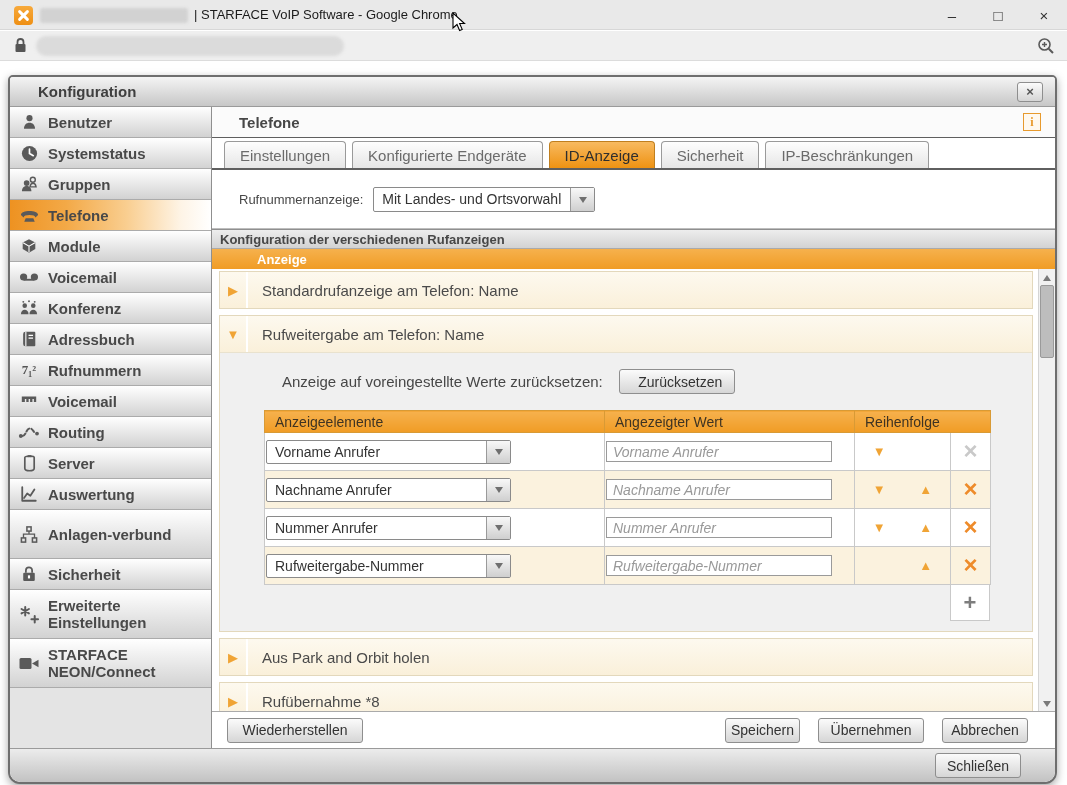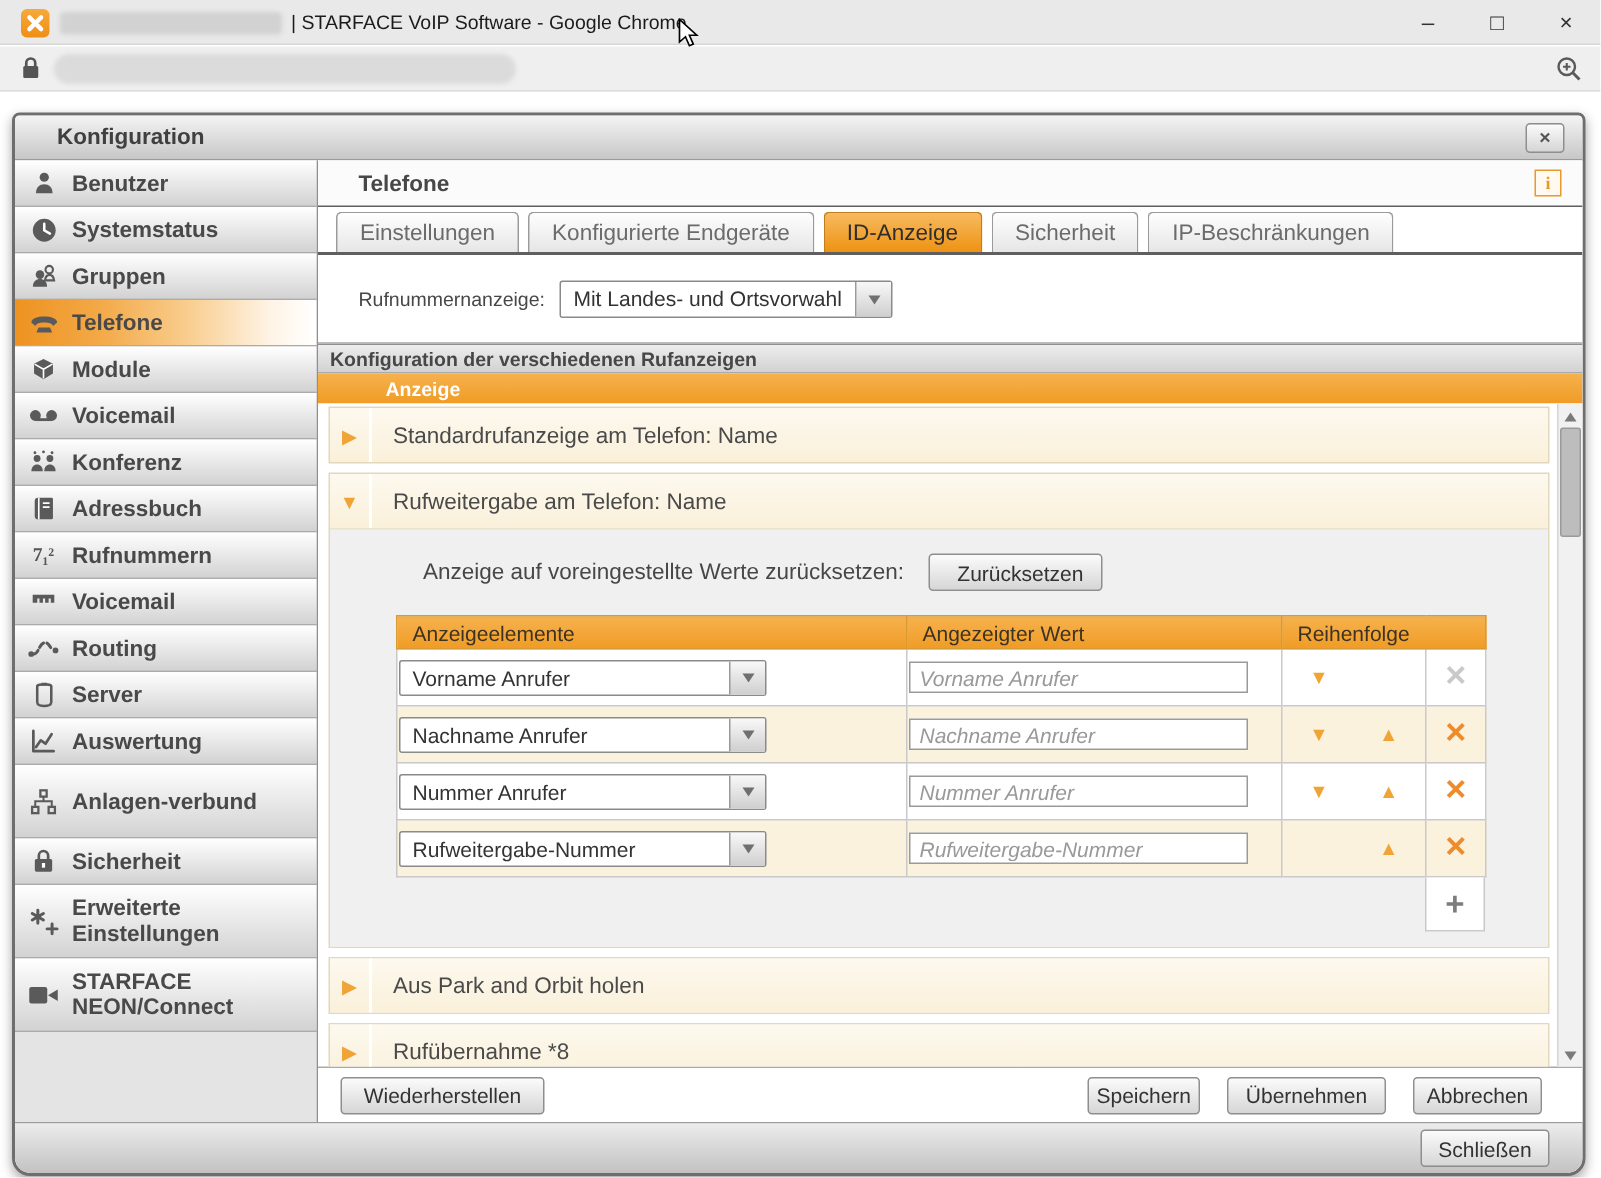--- a/index.html
+++ b/index.html
@@ -121,21 +121,21 @@
   .sbtn { position:absolute; left:0; width:16px; height:15px; display:flex; align-items:center; justify-content:center; }
   .sbtn::after { content:""; border:4px solid transparent; }
   .sbtn.up { top:1px; } .sbtn.up::after { border-bottom:6px solid #7a7a7a; margin-top:-4px; }
   .sbtn.down { bottom:1px; } .sbtn.down::after { border-top:6px solid #7a7a7a; margin-bottom:-4px; }
   .sthumb { position:absolute; left:1px; top:16px; width:14px; height:73px; background:#BDBDBD; border:1px solid #9a9a9a; border-radius:2px; }
 
   .buttons-row { height:36px; display:flex; align-items:center; padding:0 27px 0 15px; background:#fff; }
   .buttons-right { margin-left:auto; display:flex; gap:18px; }
 
   .dlg-footer { height:34px; background:linear-gradient(#ECECEC,#C2C2C2); border-top:1px solid #9a9a9a;
-                display:flex; align-items:center; justify-content:flex-end; padding-right:22px;
+                display:flex; align-items:center; justify-content:flex-end; padding-right:34px;
                 border-radius:0 0 10px 10px; }
 
   svg .st { fill:#5a5a5a; }
   svg .ln { fill:none; stroke:#5a5a5a; stroke-width:2; stroke-linecap:round; stroke-linejoin:round; }
 </style>
 </head>
 <body>
 
 <div class="abs titlebar">
   <div class="abs favicon">

